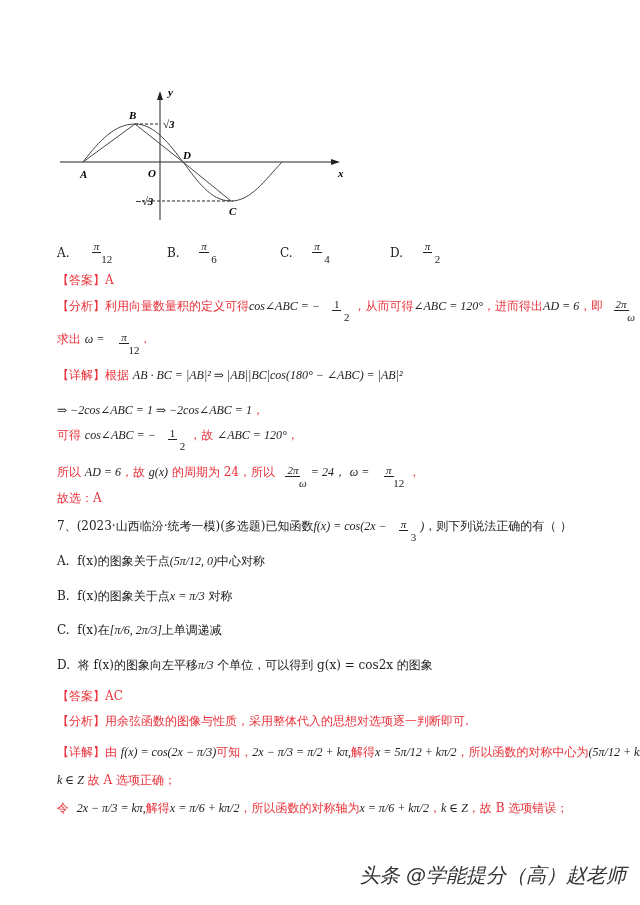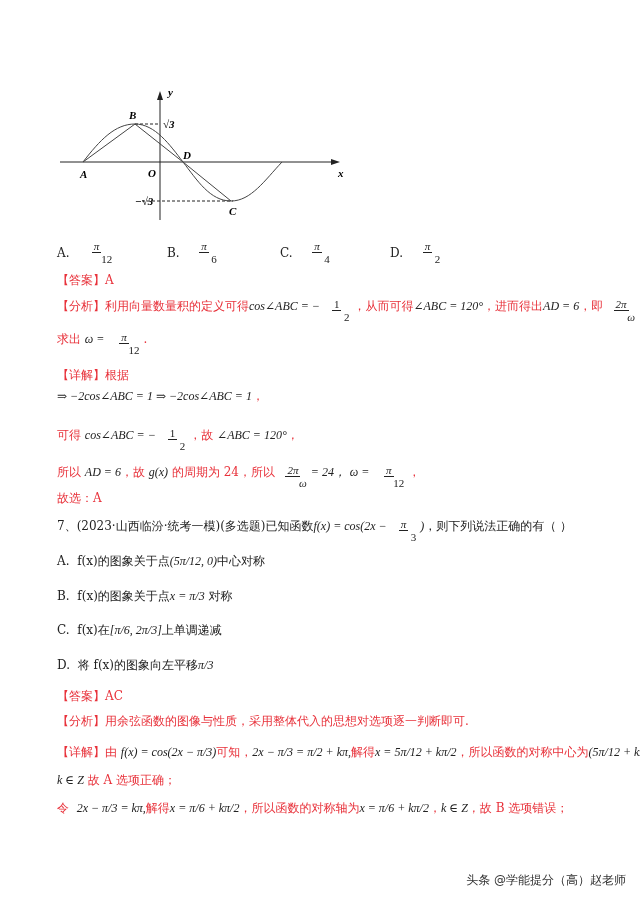--- a/index.html
+++ b/index.html
@@ -7,21 +7,21 @@
          font-family:"DejaVu Serif","Liberation Serif",serif; color:#222; }
   .line { position:absolute; left:57px; font-size:12px; line-height:16px; white-space:nowrap; display:flex; align-items:flex-start; }
   .red { color:#e8313a; }
   .math { font-family:"Liberation Serif","DejaVu Serif",serif; font-style:italic; color:#222; }
   .num { font-style:normal; }
   .frac { display:inline-flex; flex-direction:column; align-items:center; vertical-align:middle; margin:0 2px; font-size:11px; line-height:12px; }
   .frac .n { border-bottom:1px solid #222; padding:0 2px; }
   .frac .d { padding:0 2px;margin-left:20px; }
   .opt { position:absolute; top:240px; font-size:12px; display:flex; align-items:center; }
   .watermark { position:absolute; right:14px; bottom:16px; font-family:"DejaVu Sans","Liberation Sans",sans-serif;
-               font-size:12px; color:#333; text-shadow:0 0 2px #fff,0 0 2px #fff; }
+               font-size:20px; color:#333; text-shadow:0 0 2px #fff,0 0 2px #fff;font-style:italic; }
   svg text { font-family:"Liberation Serif","DejaVu Serif",serif; font-style:italic; font-weight:bold; }
 </style>
 </head>
 <body>
 
 <svg style="position:absolute;left:55px;top:85px" width="300" height="135" viewBox="0 0 300 135">
 
   <line x1="5" y1="77" x2="280" y2="77" stroke="#222" stroke-width="1"></line>
   <polygon points="285,77 276,74 276,80" fill="#222"></polygon>
 
@@ -104,22 +104,23 @@
   <span>求出</span>&nbsp;<span class="math">ω =</span>
   <span class="frac math">
       <span class="n">π</span>
       <span class="d num">12</span>
     </span>
   <span>.</span>
 </div>
 
 <div class="line red" style="top:367px">
   <span>【详解】</span><span>根据</span>&nbsp;
-</div>
-<div class="line" style="top:388px">
+  <span class="math">AB · BC = |AB|² ⇒ |AB||BC|cos(180° − ∠ABC) = |AB|²</span>
+</div>
+<div class="line" style="top:402px">
   <span class="math">⇒ −2cos∠ABC = 1 ⇒ −2cos∠ABC = 1</span>
     <span class="red">，</span>
 </div>
 <div class="line red" style="top:427px">
   <span>可得</span>&nbsp;<span class="math">cos∠ABC = −</span>
   <span class="frac math">
       <span class="n num">1</span>
       <span class="d num">2</span>
     </span>
   <span>，故</span>&nbsp;<span class="math">∠ABC = 120°</span><span>，</span>
@@ -161,21 +162,21 @@
 <div class="line" style="top:588px">
   <span>B.</span>&nbsp;&nbsp;<span>f(x)的图象关于点</span>
   <span class="math">x = π/3</span>&nbsp;<span>对称</span>
 </div>
 <div class="line" style="top:622px">
   <span>C.</span>&nbsp;&nbsp;<span>f(x)在</span>
   <span class="math">[π/6, 2π/3]</span><span>上单调递减</span>
 </div>
 <div class="line" style="top:657px">
   <span>D.</span>&nbsp;&nbsp;<span>将 f(x)的图象向左平移</span>
-  <span class="math">π/3</span>&nbsp;
+  <span class="math">π/3</span>&nbsp;<span>个单位，可以得到 g(x) = cos2x 的图象</span>
 </div>
 
 <div class="line red" style="top:688px">
   <span>【答案】</span>
     <span>AC</span>
 </div>
 
 <div class="line red" style="top:713px">
   <span>【分析】</span>
     <span>用余弦函数的图像与性质，采用整体代入的思想对选项逐一判断即可.</span>

